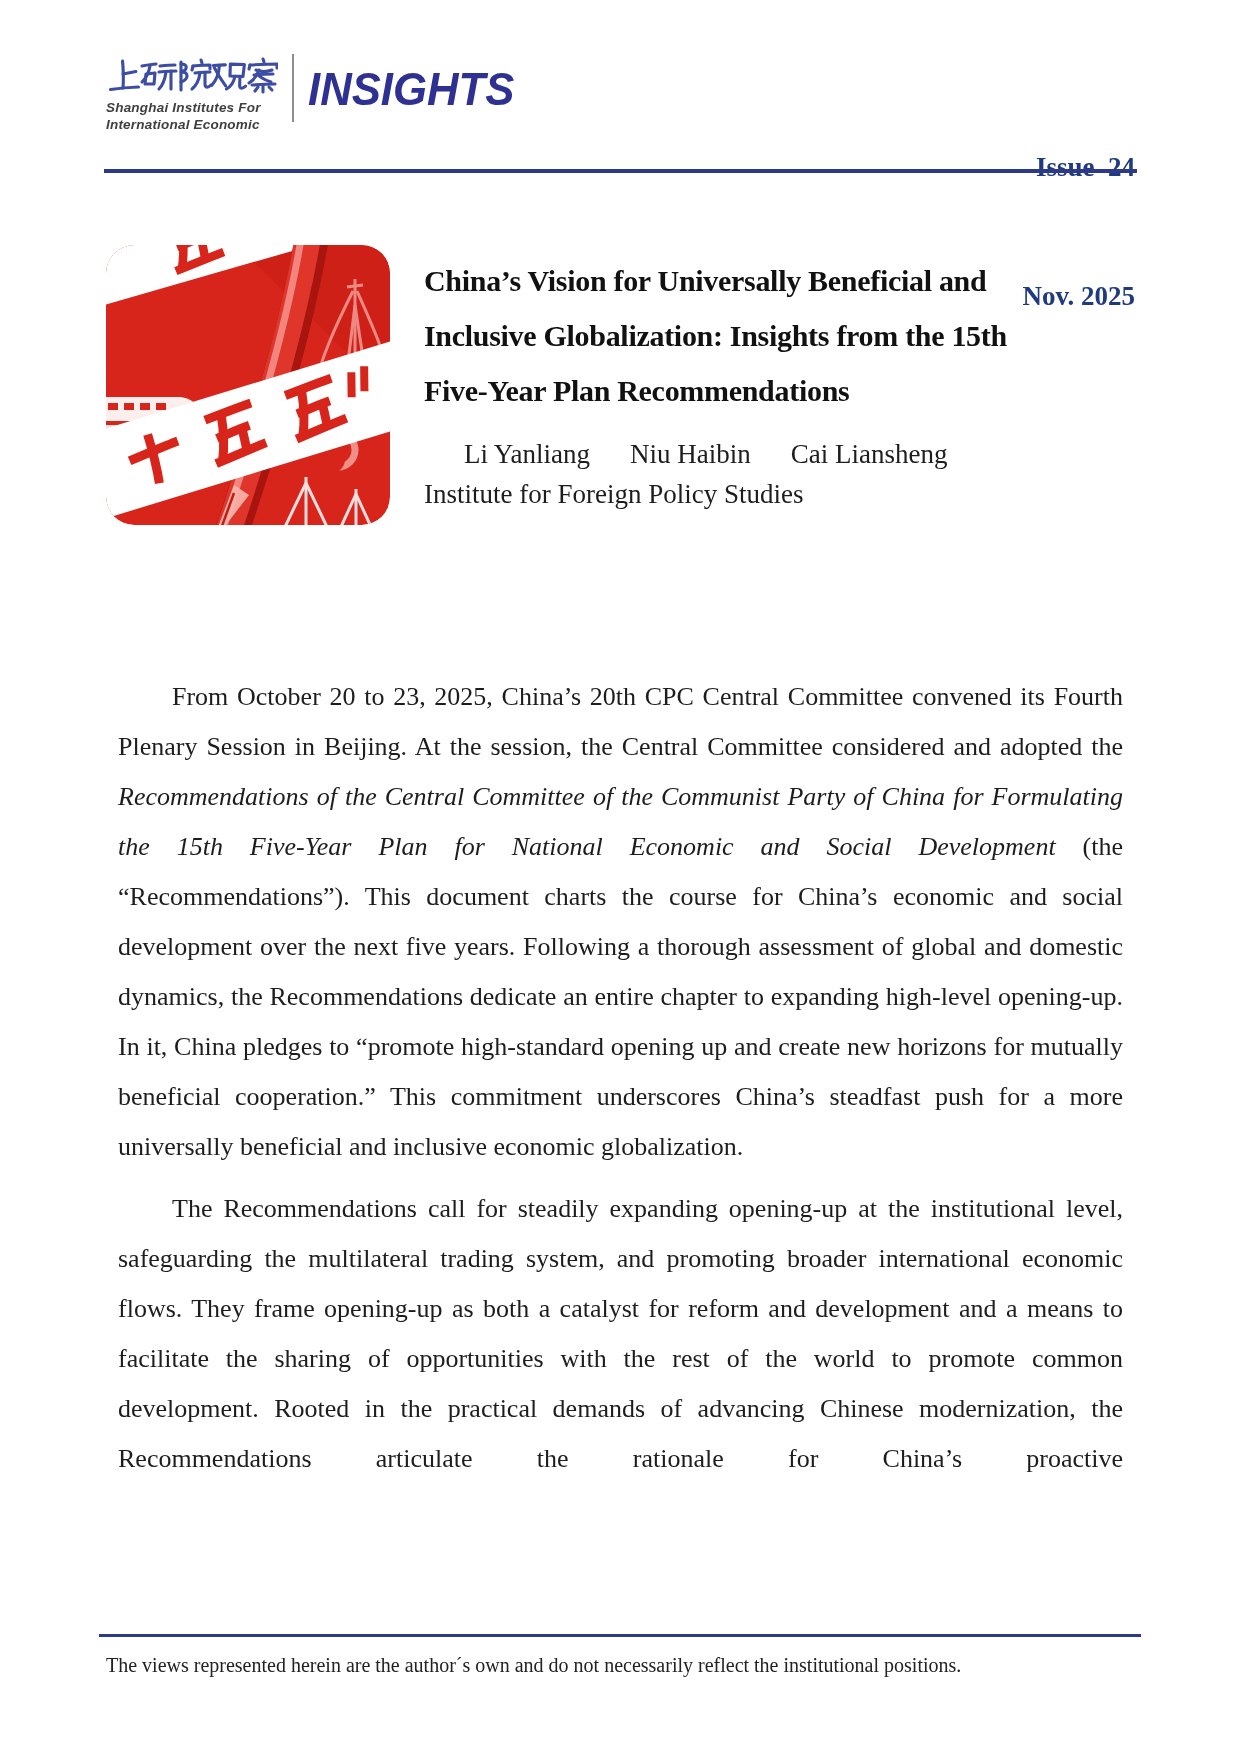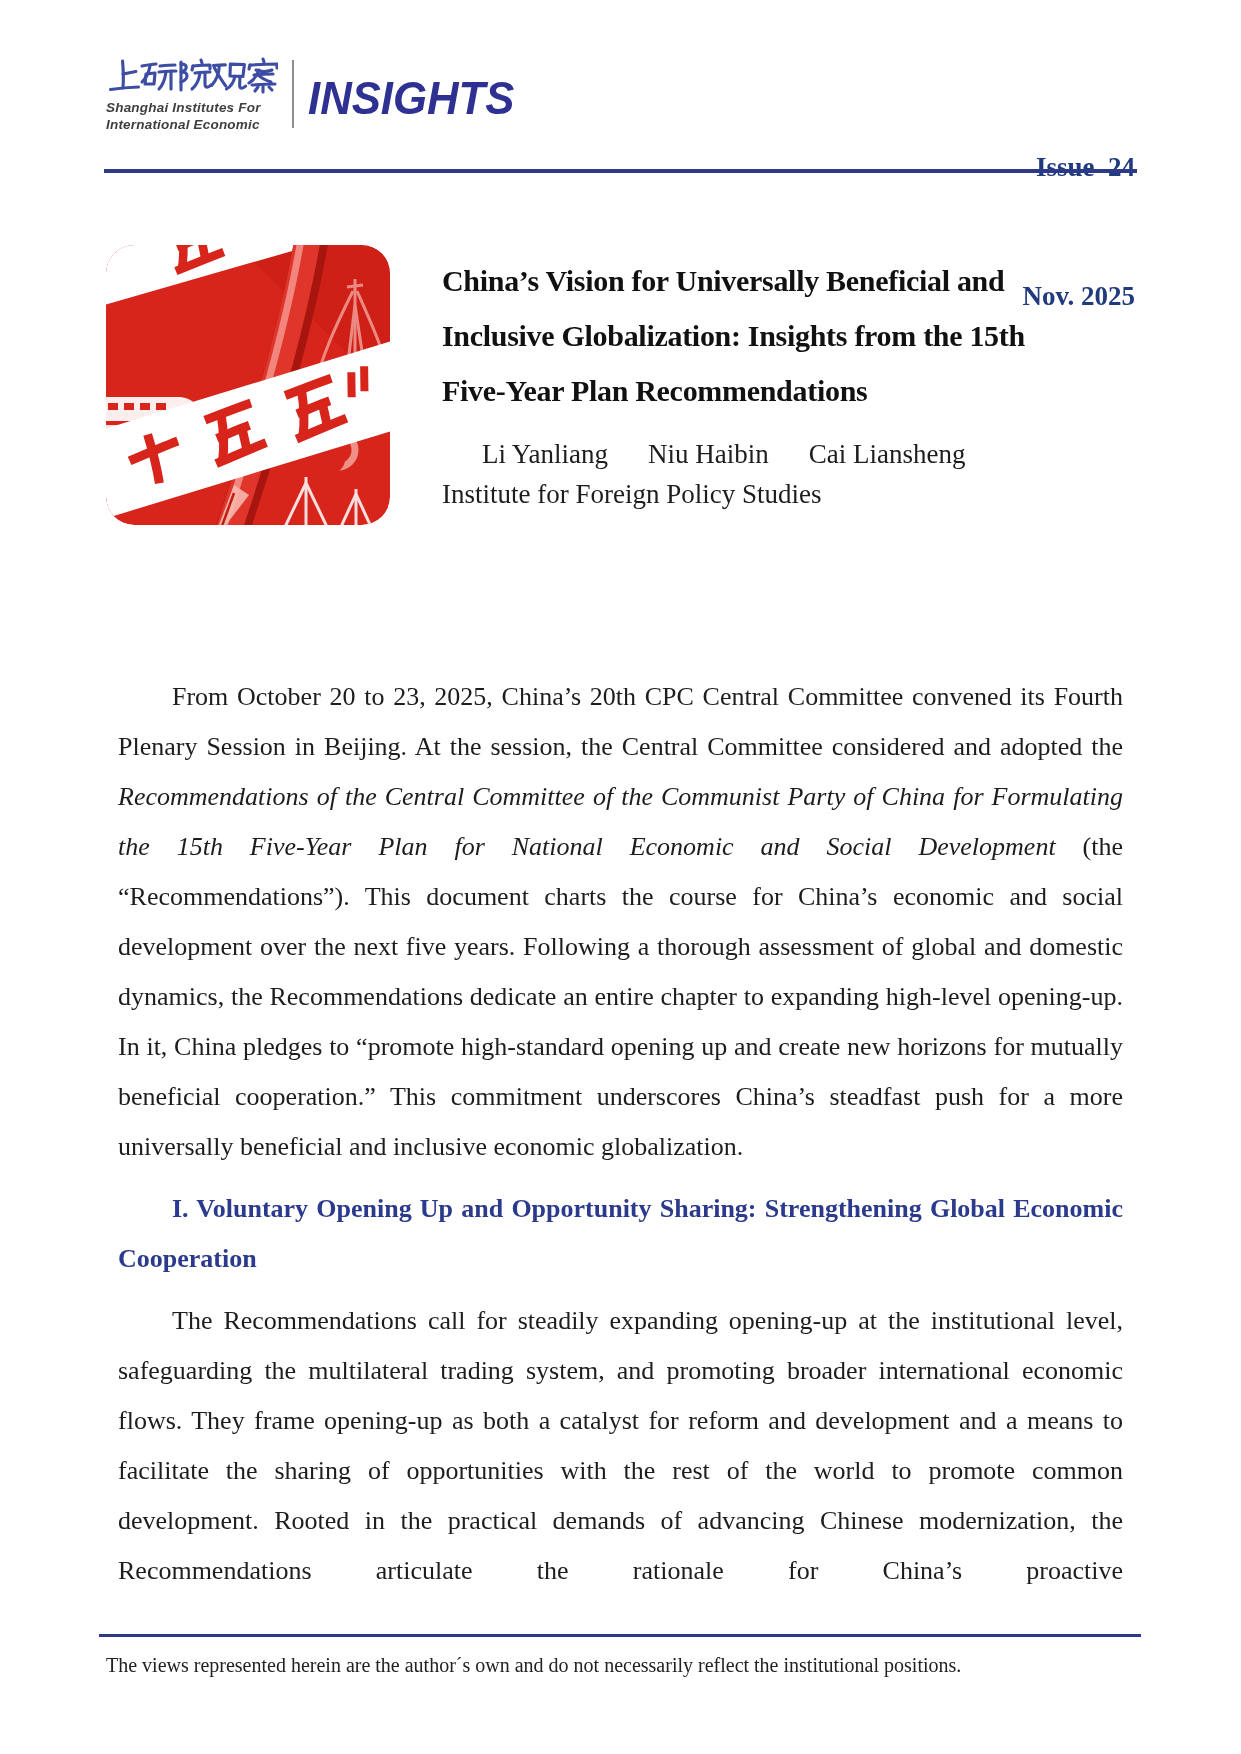--- a/index.html
+++ b/index.html
@@ -10,21 +10,21 @@
     margin:0 auto;
     font-family:"Liberation Serif", serif;
     color:#1d1d1d;
     overflow:hidden;
   }
   
   .header{
     position:absolute;top:54px;left:106px;right:106px;
     display:flex;justify-content:space-between;align-items:flex-start;
   }
-  .logo-group{display:flex;align-items:center;gap:14px;}
+  .logo-group{display:flex;align-items:flex-start;gap:14px;}
   .logo-block{display:flex;flex-direction:column;}
   .logo-zh-svg{display:block;}
   .logo-en{
     font-family:"Liberation Sans", sans-serif;
     font-weight:bold;font-style:italic;
     font-size:13.5px;line-height:17px;color:#3f3f3f;
     margin-top:3px;letter-spacing:.2px;
   }
   .logo-divider{width:2px;height:68px;background:#8e8e8e;}
   .masthead{
@@ -39,21 +39,21 @@
     font-weight:bold;font-size:27px;line-height:43px;
     margin-top:6px;white-space:pre;
   }
   .top-rule{
     position:absolute;top:169px;left:104px;right:104px;height:4px;
     background:#2e3a87;
   }
   
   .cover{
     position:absolute;top:245px;left:106px;right:106px;
-    display:flex;gap:52px;
+    display:flex;gap:34px;
   }
   .thumb{
     width:284px;height:280px;border-radius:28px;overflow:hidden;flex:none;
   }
   .thumb svg{display:block;}
   .cover-right{flex:1;min-width:0;padding-top:8px;}
   .doc-title{
     font-weight:bold;font-size:30px;line-height:55px;
     letter-spacing:-0.3px;color:#111;
     max-width:640px;margin:0;
@@ -247,20 +247,19 @@
         <span>Li Yanliang</span>
         <span>Niu Haibin</span>
         <span>Cai Liansheng</span>
       </div>
       <div class="affiliation">Institute for Foreign Policy Studies</div>
     </div>
   </div>
 
   <div class="article">
     <p><span>From October 20 to 23, 2025, China’s 20th CPC Central Committee convened its Fourth Plenary Session in Beijing. At the session, the Central Committee considered and adopted the </span><i>Recommendations of the Central Committee of the Communist Party of China for Formulating the 15th Five-Year Plan for National Economic and Social Development</i><span> (the “Recommendations”). This document charts the course for China’s economic and social development over the next five years. Following a thorough assessment of global and domestic dynamics, the Recommendations dedicate an entire chapter to expanding high-level opening-up. In it, China pledges to “promote high-standard opening up and create new horizons for mutually beneficial cooperation.” This commitment underscores China’s steadfast push for a more universally beneficial and inclusive economic globalization.</span></p>
-    <p class="section-heading">I. Voluntary Opening Up and Opportunity Sharing: Strengthening Global Economic Cooperation</p>
     <p class="p-last">The Recommendations call for steadily expanding opening-up at the institutional level, safeguarding the multilateral trading system, and promoting broader international economic flows. They frame opening-up as both a catalyst for reform and development and a means to facilitate the sharing of opportunities with the rest of the world to promote common development. Rooted in the practical demands of advancing Chinese modernization, the Recommendations articulate the rationale for China’s proactive</p>
   </div>
 
   <div class="footer-rule"></div>
   <div class="footer-text">The views represented herein are the author´s own and do not necessarily reflect the institutional positions.</div>
 
 </div>
 
 </body></html>

